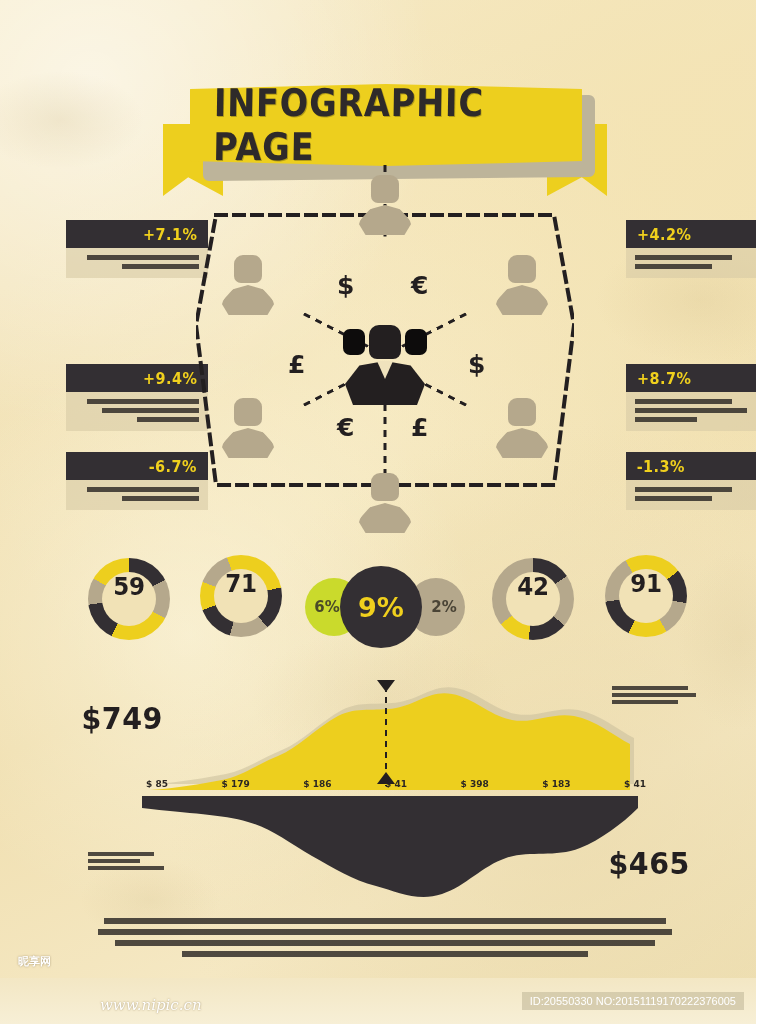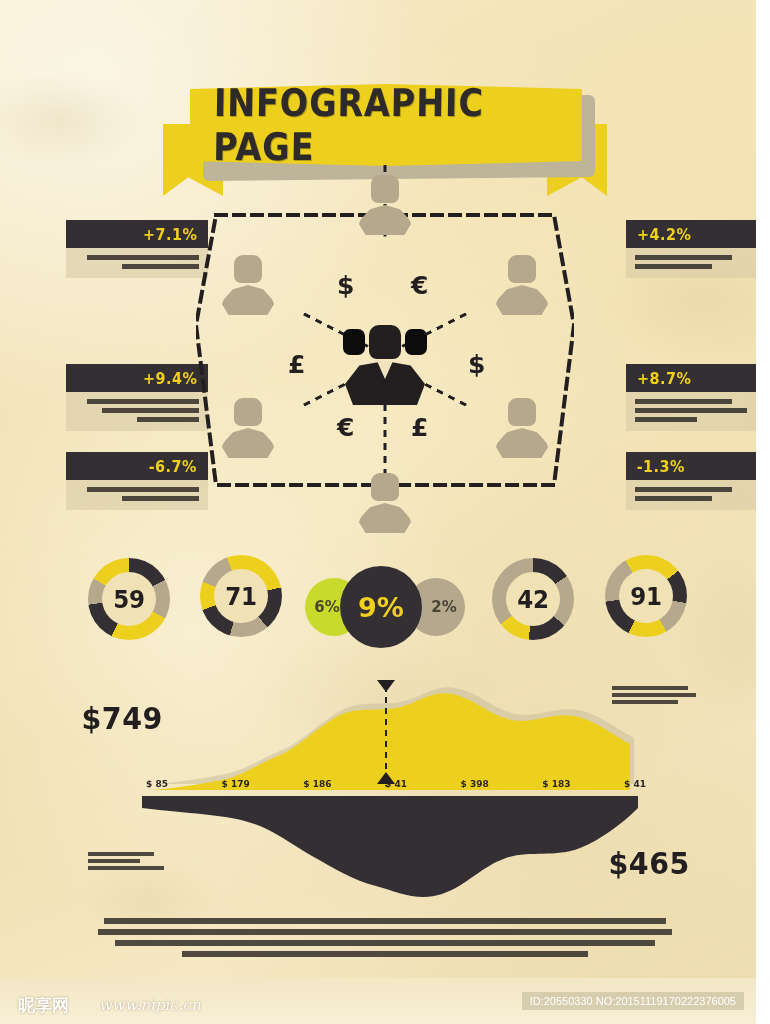--- a/index.html
+++ b/index.html
@@ -231,21 +231,20 @@
     border-radius: 50%;
   }
   .donut .hole {
     position: absolute;
     left: 50%; top: 50%;
     width: 54px; height: 54px;
     margin: -27px 0 0 -27px;
     border-radius: 50%;
     background: #f1e2b6;
     display: flex;
-    align-items: center;
     justify-content: center;
   }
   .donut .hole span {
     color: #231f20;
     font-family: "DejaVu Sans", sans-serif;
     font-size: 25px;
     font-weight: bold;
     letter-spacing: -0.5px;
     transform: scaleX(0.92);
   }
@@ -352,24 +351,24 @@
 
   
   .watermark-bar {
     position: absolute;
     left: 0; top: 978px;
     width: 770px; height: 46px;
     background: linear-gradient(180deg, #f3e7c4 0%, #f7efd6 100%);
   }
   .wm-logo {
     position: absolute;
-    left: 18px; top: 994px;
+    left: 18px; top: 954px;
     color: #ffffff;
     font-family: "DejaVu Sans", sans-serif;
-    font-size: 17px;
+    font-size: 11px;
     font-weight: bold;
     text-shadow: 0 0 2px rgba(150,130,90,0.9);
   }
   .wm-url {
     position: absolute;
     left: 100px; top: 996px;
     color: #ffffff;
     font-family: "DejaVu Serif", serif;
     font-style: italic;
     font-size: 15px;

